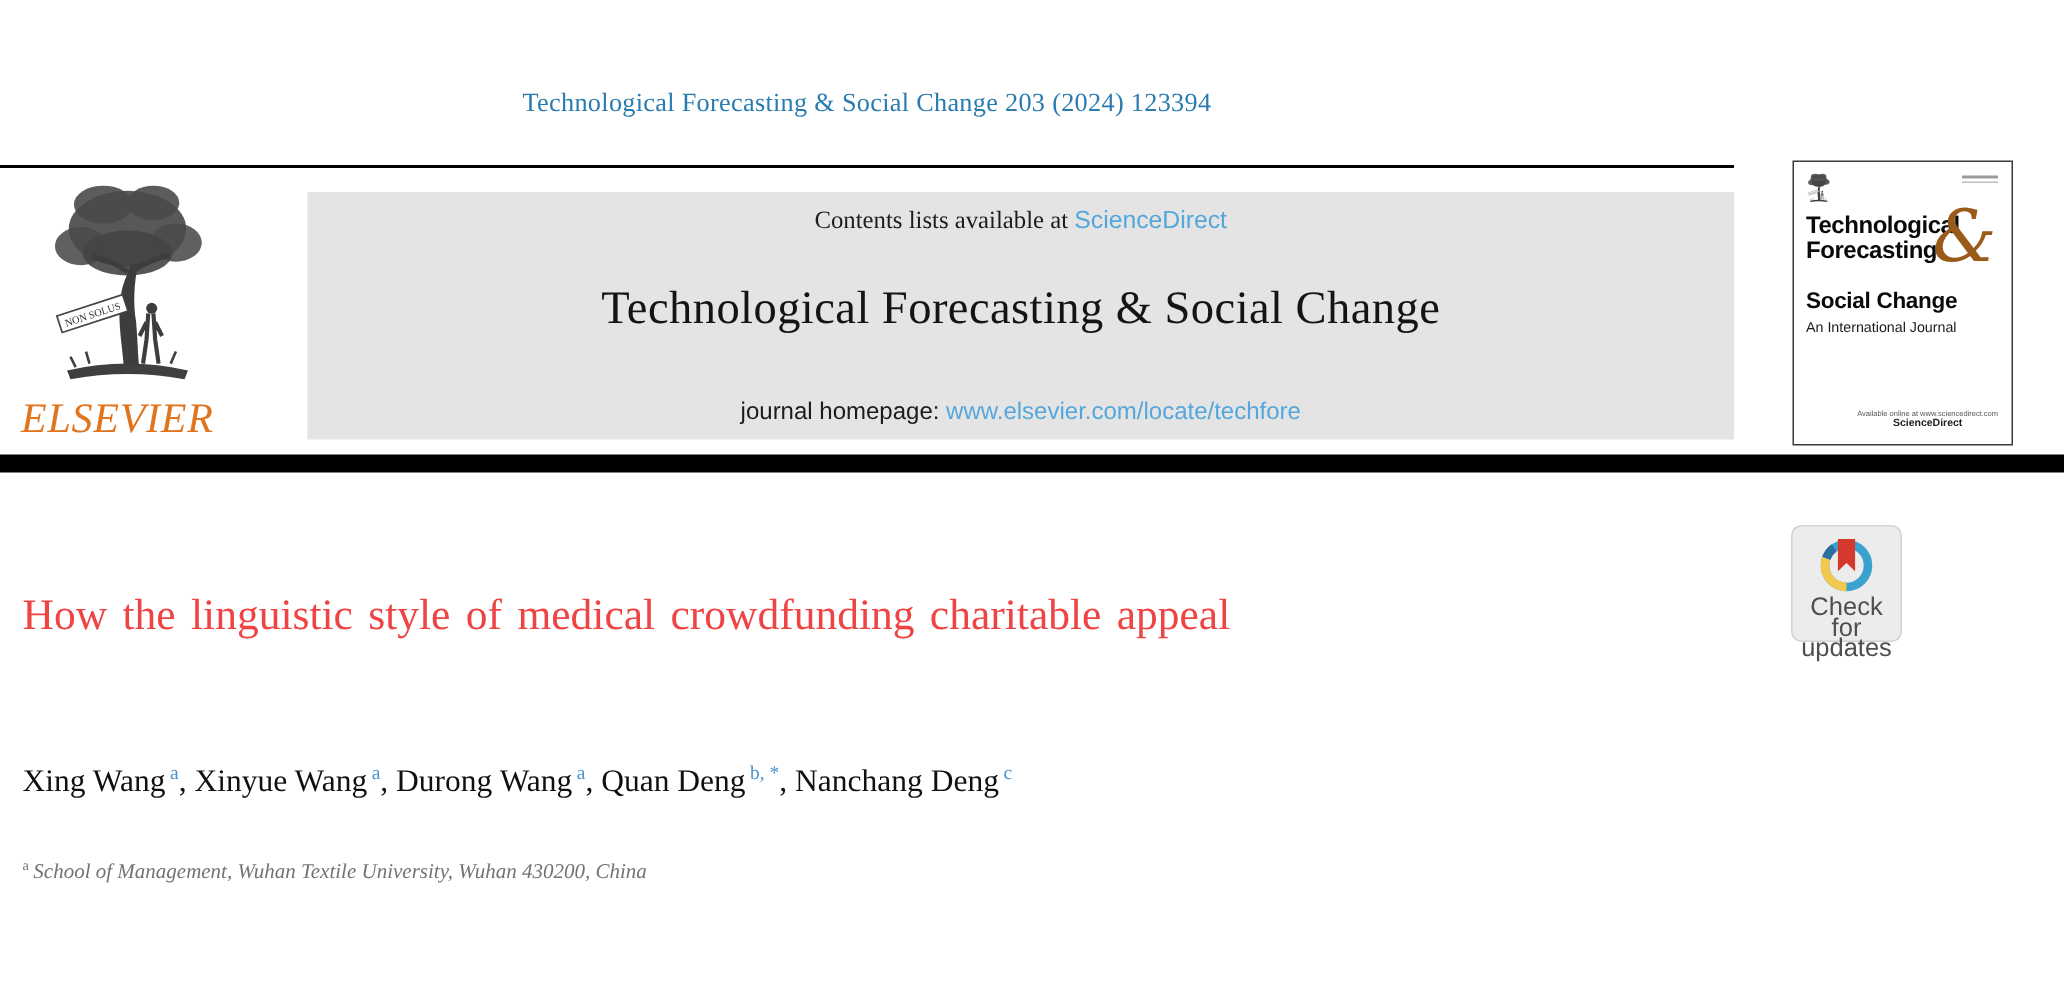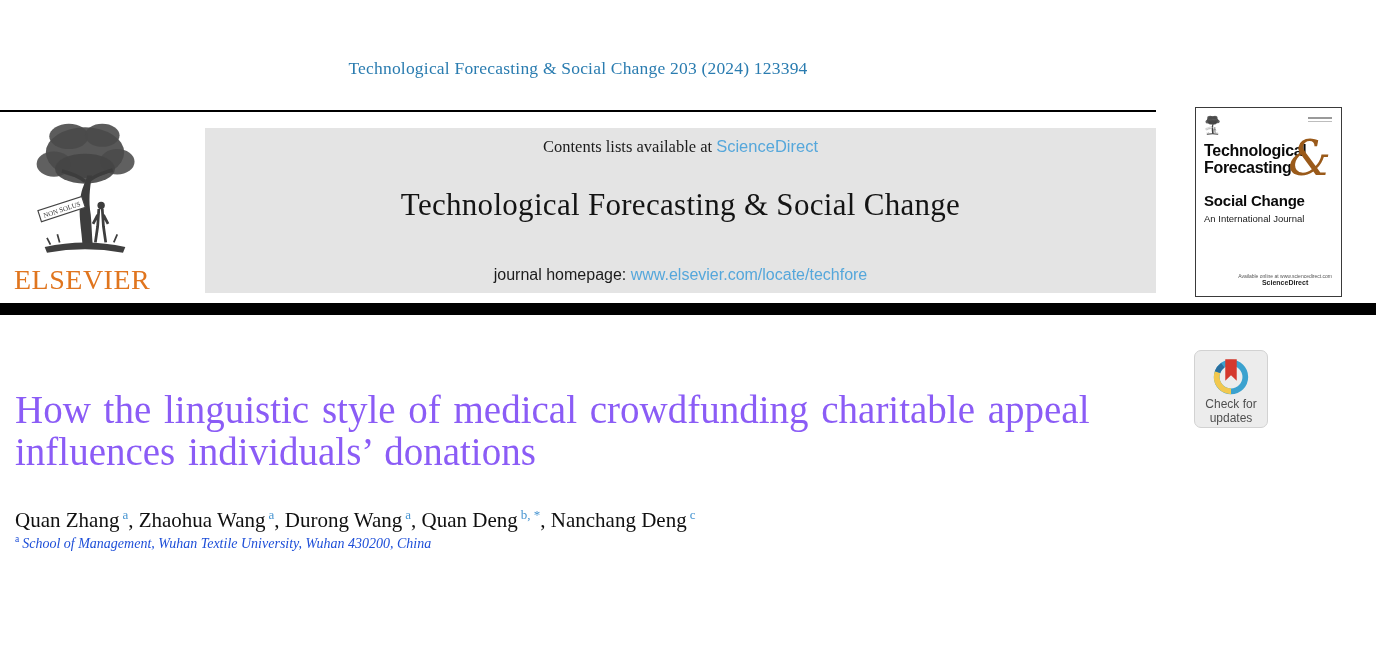--- a/index.html
+++ b/index.html
@@ -20,21 +20,21 @@
 
   .rule-thin-top { top:110px; left:0; width:1156px; height:2px; background:#000; }
   .rule-thick   { top:303px; left:0; width:1376px; height:12px; background:#000; }
   .rule-bottom  { top:640px; left:5px; width:1366px; height:2px; background:#161616; }
 
   
   .logo-block { top:118px; left:14px; width:175px; height:178px; }
   .logo-tree  { display:block; margin-left:10px; }
   .logo-word  {
     margin-top:2px; font-size:28px; color:#e0751e;
-    font-family:"Liberation Serif", serif; letter-spacing:.5px;
+    font-family:"Liberation Serif", serif; letter-spacing:.5px;font-style:italic;
   }
 
   
   .band {
     top:128px; left:205px; width:951px; height:165px;
     background:#e4e4e4; text-align:center;
   }
   .band .contents-line { margin-top:9px; font-size:16.5px; color:#1c1c1c; }
   .link-blue { color:#55a7db; cursor:pointer; text-decoration:none; }
   .band .journal-title {
@@ -69,30 +69,30 @@
   .cover .c-sd { font-size:7px; font-weight:bold; color:#222; }
 
   
   .badge {
     top:350px; left:1194px; width:74px; height:78px;
     background:#ececec; border:1px solid #d2d2d2; border-radius:7px;
     text-align:center; cursor:pointer;
     font-family:"Liberation Sans", sans-serif;
   }
   .badge svg { display:block; margin:5px auto 0; }
-  .badge .badge-text { font-size:12px; line-height:13.5px; color:#4f4f4f; }
+  .badge .badge-text { font-size:17px; line-height:13.5px; color:#4f4f4f; }
 
   
   .article-title {
     top:389px; left:15px; width:1100px;
-    font-size:39px; line-height:42px; color:#8b5cf6; word-spacing:3px;
+    font-size:29px; line-height:42px; color:#ef4444; word-spacing:3px;
   }
   .authors { top:500px; left:15px; width:1100px; font-size:21px; line-height:30px; color:#101010; }
   .authors sup { font-size:13px; color:#4694d1; margin-left:3px; }
-  .affils { top:532px; left:15px; width:1200px; font-size:14px; line-height:15px; font-style:italic; color:#1d4ed8; }
+  .affils { top:565px; left:15px; width:1200px; font-size:14px; line-height:26px; font-style:italic; color:#737373; }
   .affils sup { font-size:9.5px; margin-right:3px; font-style:normal; }
 </style>
 </head>
 <body>
 
 <div class="page">
 
   <svg width="0" height="0" style="position:absolute" aria-hidden="true">
     <defs>
       <symbol id="elsevier-tree" viewBox="0 0 100 125">
@@ -161,24 +161,23 @@
       <path d="M16 3.5 L28 3.5 L28 26 L22 20.2 L16 26 Z" fill="#d5382d"></path>
     </svg>
     <div class="badge-text">
       <div>Check for</div>
       <div>updates</div>
     </div>
   </div>
 
   <div class="abs article-title">
     <div>How the linguistic style of medical crowdfunding charitable appeal</div>
-    <div>influences individuals’ donations</div>
   </div>
 
-  <div class="abs authors"><span><span>Quan Zhang</span><sup>a</sup><span>, </span></span><span><span>Zhaohua Wang</span><sup>a</sup><span>, </span></span><span><span>Durong Wang</span><sup>a</sup><span>, </span></span><span><span>Quan Deng</span><sup>b, *</sup><span>, </span></span><span><span>Nanchang Deng</span><sup>c</sup></span></div>
+  <div class="abs authors"><span><span>Xing Wang</span><sup>a</sup><span>, </span></span><span><span>Xinyue Wang</span><sup>a</sup><span>, </span></span><span><span>Durong Wang</span><sup>a</sup><span>, </span></span><span><span>Quan Deng</span><sup>b, *</sup><span>, </span></span><span><span>Nanchang Deng</span><sup>c</sup></span></div>
 
   <div class="abs affils">
     <div><sup>a</sup><span>School of Management, Wuhan Textile University, Wuhan 430200, China</span></div>
   </div>
 
   <div class="abs rule-bottom"></div>
 
 </div>
 
 </body></html>

